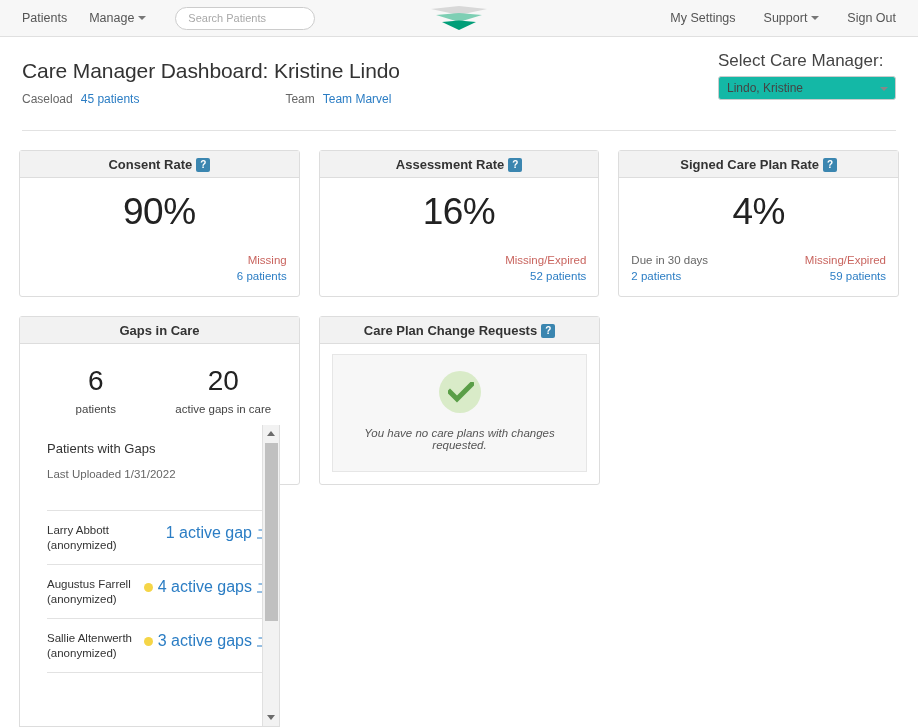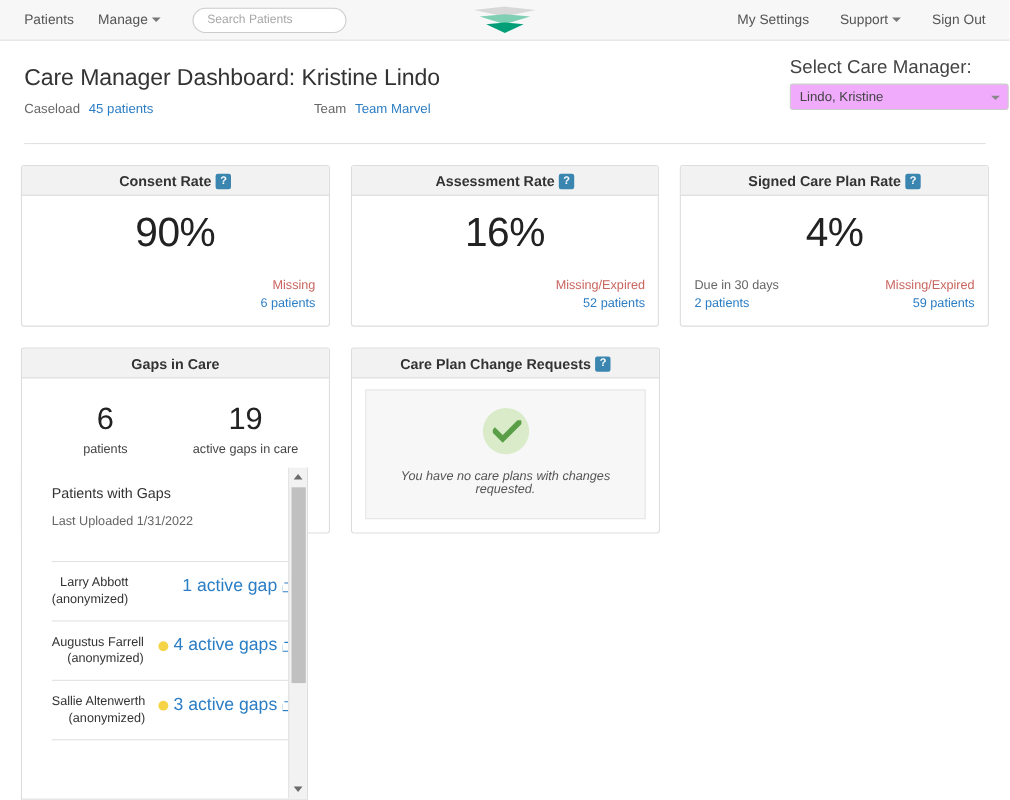--- a/index.html
+++ b/index.html
@@ -105,25 +105,25 @@
     width: 178px;
   }
   .cm-select-label {
     font-size: 17px;
     color: #444444;
     margin-bottom: 5px;
     display: block;
   }
   .cm-select {
     position: relative;
-    width: 199px;
+    width: 178px;
     height: 24px;
     border: 1px solid #cccccc;
     border-radius: 3px;
-    background: #f0abfc;
+    background: #14b8a6;
     font-size: 12px;
     color: #444444;
     line-height: 22px;
     padding: 0 20px 0 8px;
     cursor: pointer;
     white-space: nowrap;
     overflow: hidden;
   }
   .cm-select .caret-sm {
     position: absolute;
@@ -287,21 +287,20 @@
     border-top: 1px solid #e2e2e2;
     padding: 12px 0 11px 0;
     display: flex;
     justify-content: space-between;
     align-items: flex-start;
   }
   .pname {
     font-size: 11.5px;
     color: #333333;
     line-height: 15px;
-    text-align: right;
   }
   .panon { color: #333333; display: block; }
   .pgap {
     font-size: 16px;
     white-space: nowrap;
     display: flex;
     align-items: center;
     gap: 5px;
     padding-top: 1px;
   }
@@ -472,21 +471,21 @@
     <div class="card-head">
       <span>Gaps in Care</span>
     </div>
     <div class="card-body">
       <div class="gaps-row">
         <div class="gaps-cell">
           <div class="gaps-num">6</div>
           <div class="gaps-cap">patients</div>
         </div>
         <div class="gaps-cell">
-          <div class="gaps-num">19</div>
+          <div class="gaps-num">20</div>
           <div class="gaps-cap">active gaps in care</div>
         </div>
       </div>
       <a class="gaps-link">View all active gaps</a>
     </div>
   </div>
 
   <div class="card">
     <div class="card-head">
       <span>Care Plan Change Requests</span><span class="help-badge">?</span>

